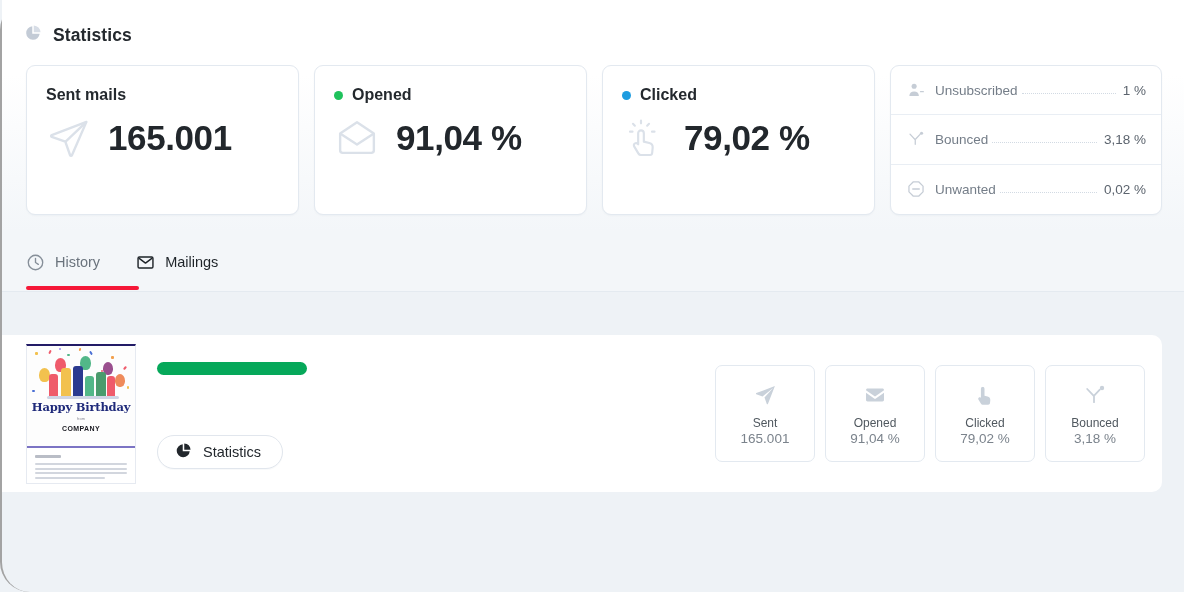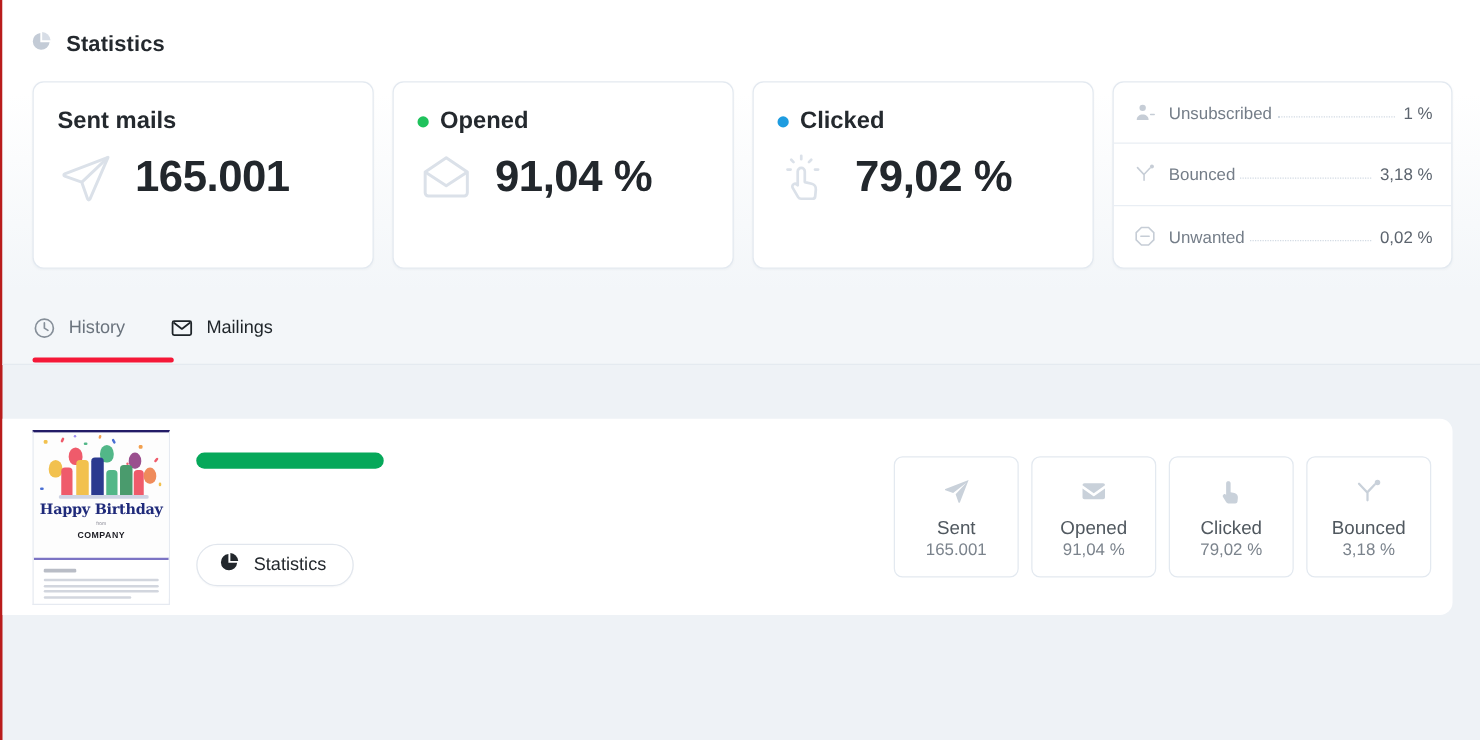--- a/index.html
+++ b/index.html
@@ -10,21 +10,22 @@
     overflow: hidden;
     font-family: "Liberation Sans", sans-serif;
     background: #eef2f6;
   }
 
   .app {
     position: relative;
     width: 1184px;
     height: 592px;
     background: #eef2f6;
-    border-left: 2px solid #b91c1c;
+    border-left: 2px solid #a3a3a3;
+    border-radius: 30px;
   }
 
   
   .header-zone {
     position: absolute;
     left: 0; top: 0;
     width: 1184px;
     height: 232px;
     background: linear-gradient(180deg, #ffffff 0%, #ffffff 32%, #f3f6f9 100%);
   }
@@ -60,21 +61,21 @@
     box-shadow: 0 1px 2px rgba(30,50,80,.035);
   }
   .stat-card-head {
     display: flex;
     align-items: center;
     gap: 9px;
     margin-bottom: 11px;
   }
   .dot { width: 9px; height: 9px; border-radius: 50%; flex: none; }
   .stat-card-title {
-    font-size: 19px;
+    font-size: 16px;
     font-weight: bold;
     color: #24292e;
   }
   .stat-card-body {
     display: flex;
     align-items: center;
     gap: 16px;
   }
   .stat-card-icon {
     width: 46px; height: 46px;
@@ -287,21 +288,21 @@
     align-items: center;
     justify-content: center;
     gap: 1px;
   }
   .metric-icon {
     width: 26px; height: 26px;
     display: flex; align-items: center; justify-content: center;
     margin-bottom: 7px;
   }
   .metric-label {
-    font-size: 15px;
+    font-size: 12px;
     color: #50585f;
   }
   .metric-value {
     font-size: 13.5px;
     color: #7b838c;
   }
 </style>
 </head>
 <body>
 

